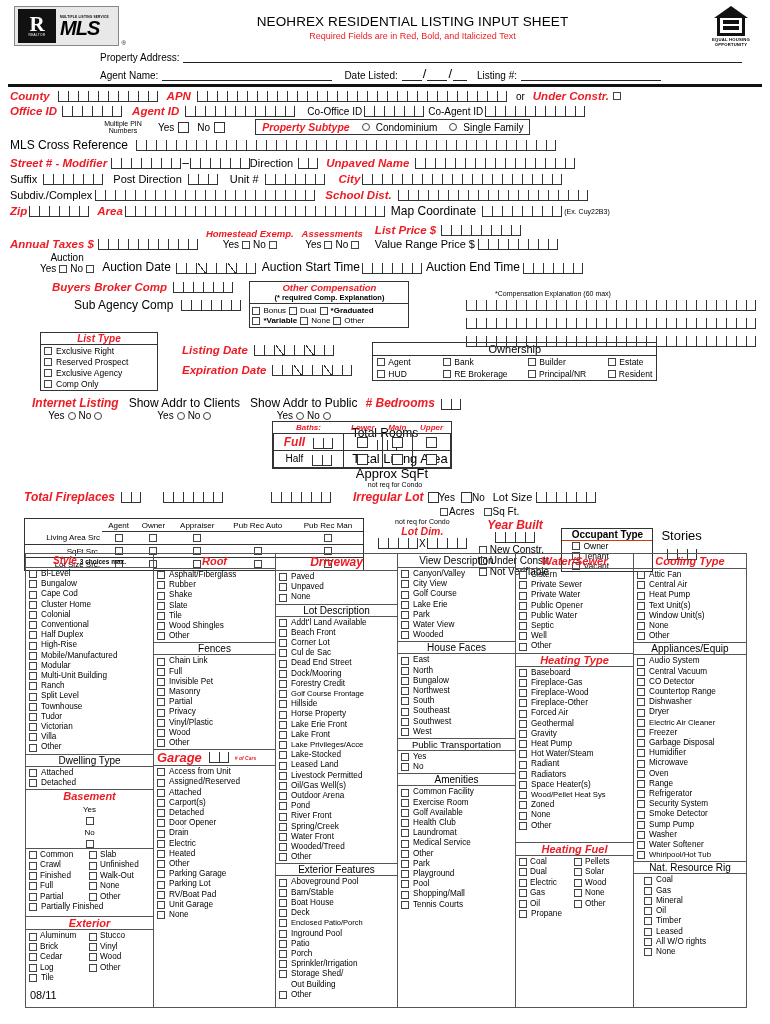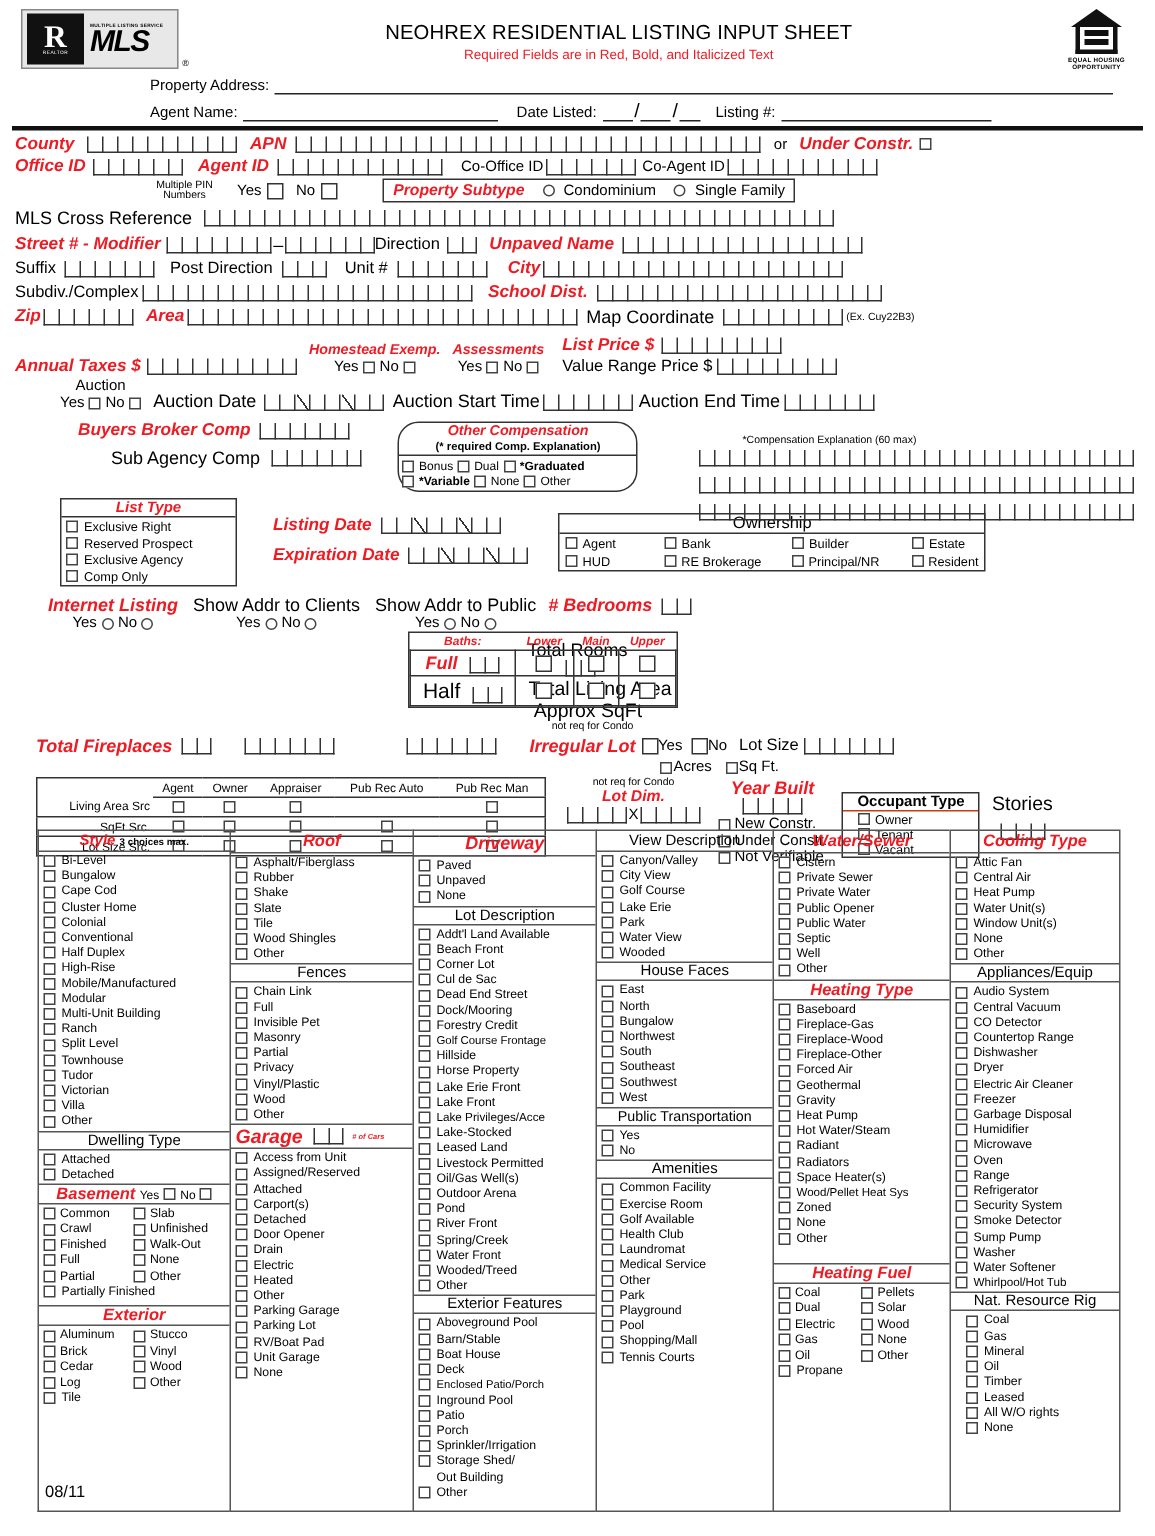--- a/index.html
+++ b/index.html
@@ -753,21 +753,21 @@
           <span class="comb r" style="margin-left:8px">
               <i></i>
               <i></i>
               <i></i>
               <i></i>
               <i></i>
               <i></i>
             </span>
         </div>
       </span>
-      <span class="othercomp" style="margin-left:24px;border-radius:14px;">
+      <span class="othercomp" style="margin-left:8px;">
         <div class="t">Other Compensation</div>
         <div class="t2">(* required Comp. Explanation)</div>
         <div class="opts">
           <div>
             <span class="bx"></span>
             <span>Bonus</span>
             <span class="bx"></span>
             <span>Dual</span>
             <span class="bx"></span>
             <span style="font-weight:bold">*Graduated</span>
@@ -928,21 +928,21 @@
                   <i></i>
                   <i></i>
                 </span>
           </td>
           <td style="border-top:1px solid #333; text-align:center;"><span class="bx bxlg"></span></td>
           <td style="border-top:1px solid #333; text-align:center;"><span class="bx bxlg"></span></td>
           <td style="border-top:1px solid #333; text-align:center;"><span class="bx bxlg"></span></td>
         </tr>
         <tr>
           <td style="border-top:1px solid #333; border-right:1px solid #333; height:17px;">
-            <span style="font-size:14px">Half</span>
+            <span style="font-size:10px">Half</span>
             <span class="comb r" style="margin-left:6px">
                   <i></i>
                   <i></i>
                 </span>
           </td>
           <td style="border-top:1px solid #333; text-align:center;"><span class="bx bxlg"></span></td>
           <td style="border-top:1px solid #333; text-align:center;"><span class="bx bxlg"></span></td>
           <td style="border-top:1px solid #333; text-align:center;"><span class="bx bxlg"></span></td>
         </tr>
       </tbody>
@@ -1205,21 +1205,21 @@
       <div class="items">
         <div class="it">
             <span class="bx"></span>
             <span>Attached</span>
           </div>
         <div class="it">
             <span class="bx"></span>
             <span>Detached</span>
           </div>
       </div>
-      <div class="sub" style="display:flex; align-items:center; justify-content:center; gap:3px; padding:0 2px;">
+      <div class="sub" style="display:flex; align-items:center; justify-content:center; gap:3px; padding:0 2px;flex-direction:column;">
         <span class="red" style="font-size:11px">Basement</span>
         <span style="font-size:8px">Yes</span>
           <span class="bx"></span>
         <span style="font-size:8px">No</span>
           <span class="bx"></span>
       </div>
       <div class="items">
         <div class="it2">
             <span style="width:60px">
               <span class="bx"></span>
@@ -1939,21 +1939,21 @@
         <div class="it">
             <span class="bx"></span>
             <span>Central Air</span>
           </div>
         <div class="it">
             <span class="bx"></span>
             <span>Heat Pump</span>
           </div>
         <div class="it">
             <span class="bx"></span>
-            <span>Water Unit(s)</span>
+            <span>Text Unit(s)</span>
           </div>
         <div class="it">
             <span class="bx"></span>
             <span>Window Unit(s)</span>
           </div>
         <div class="it">
             <span class="bx"></span>
             <span>None</span>
           </div>
         <div class="it">

